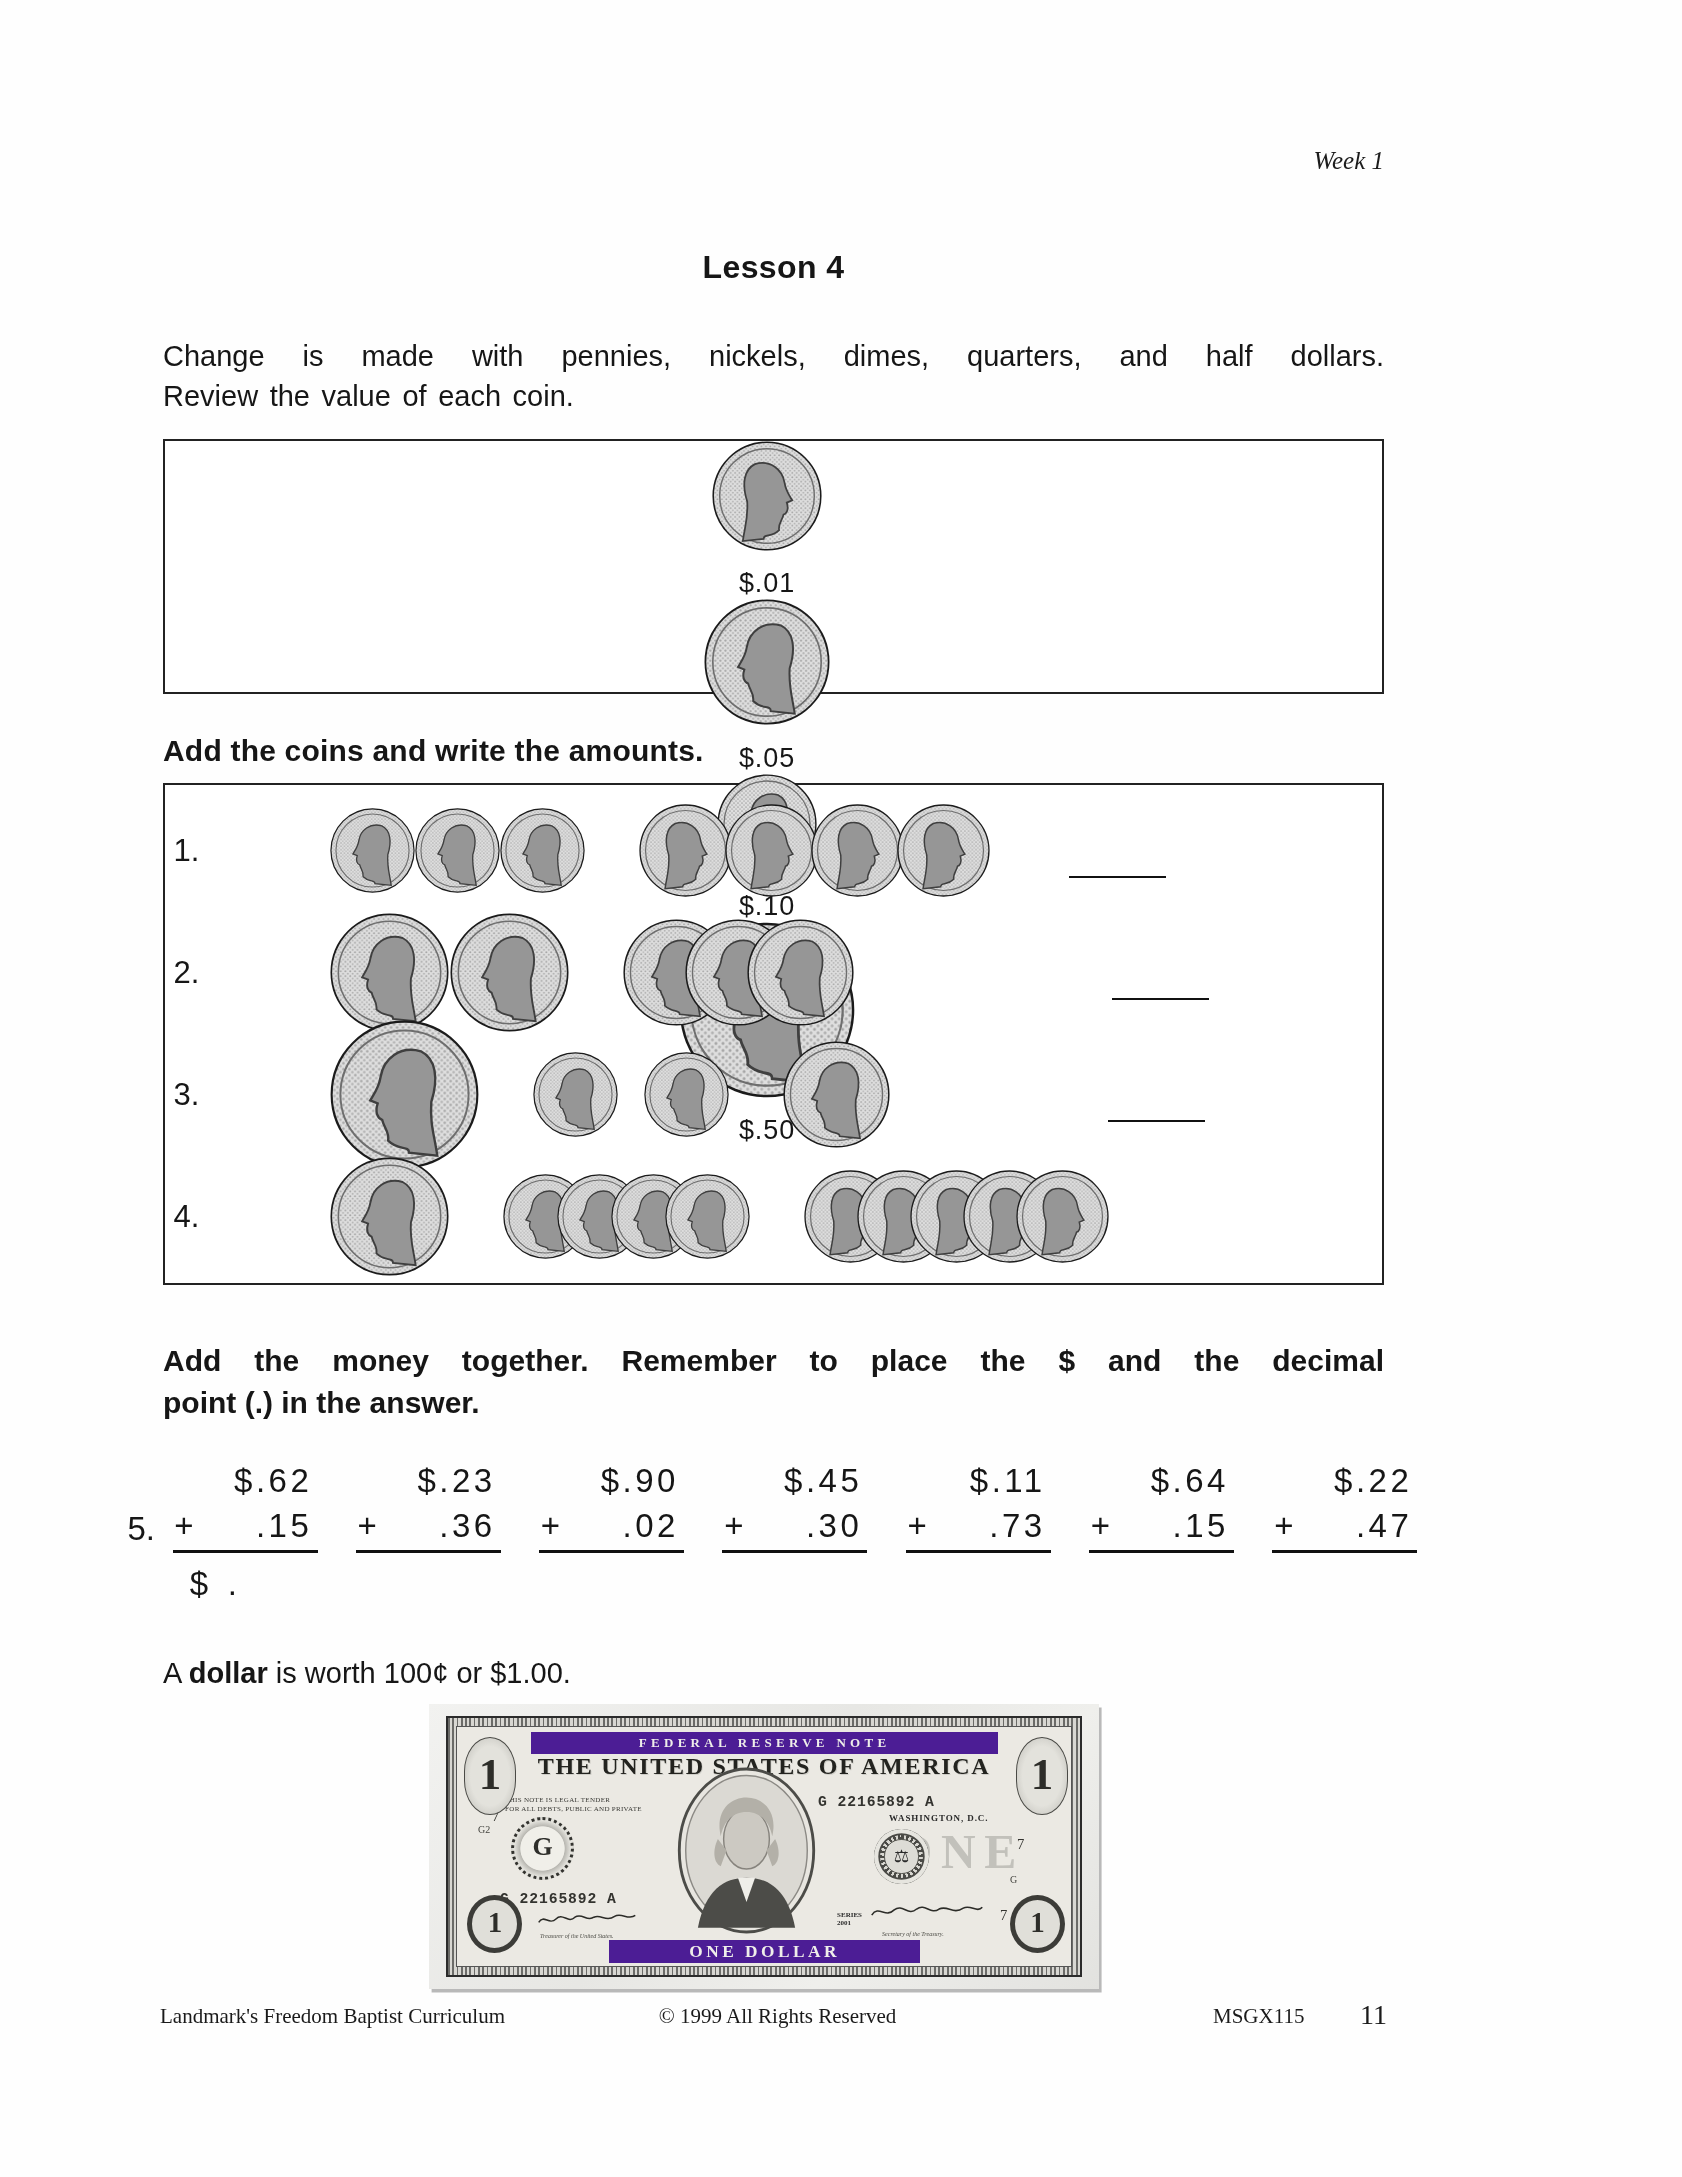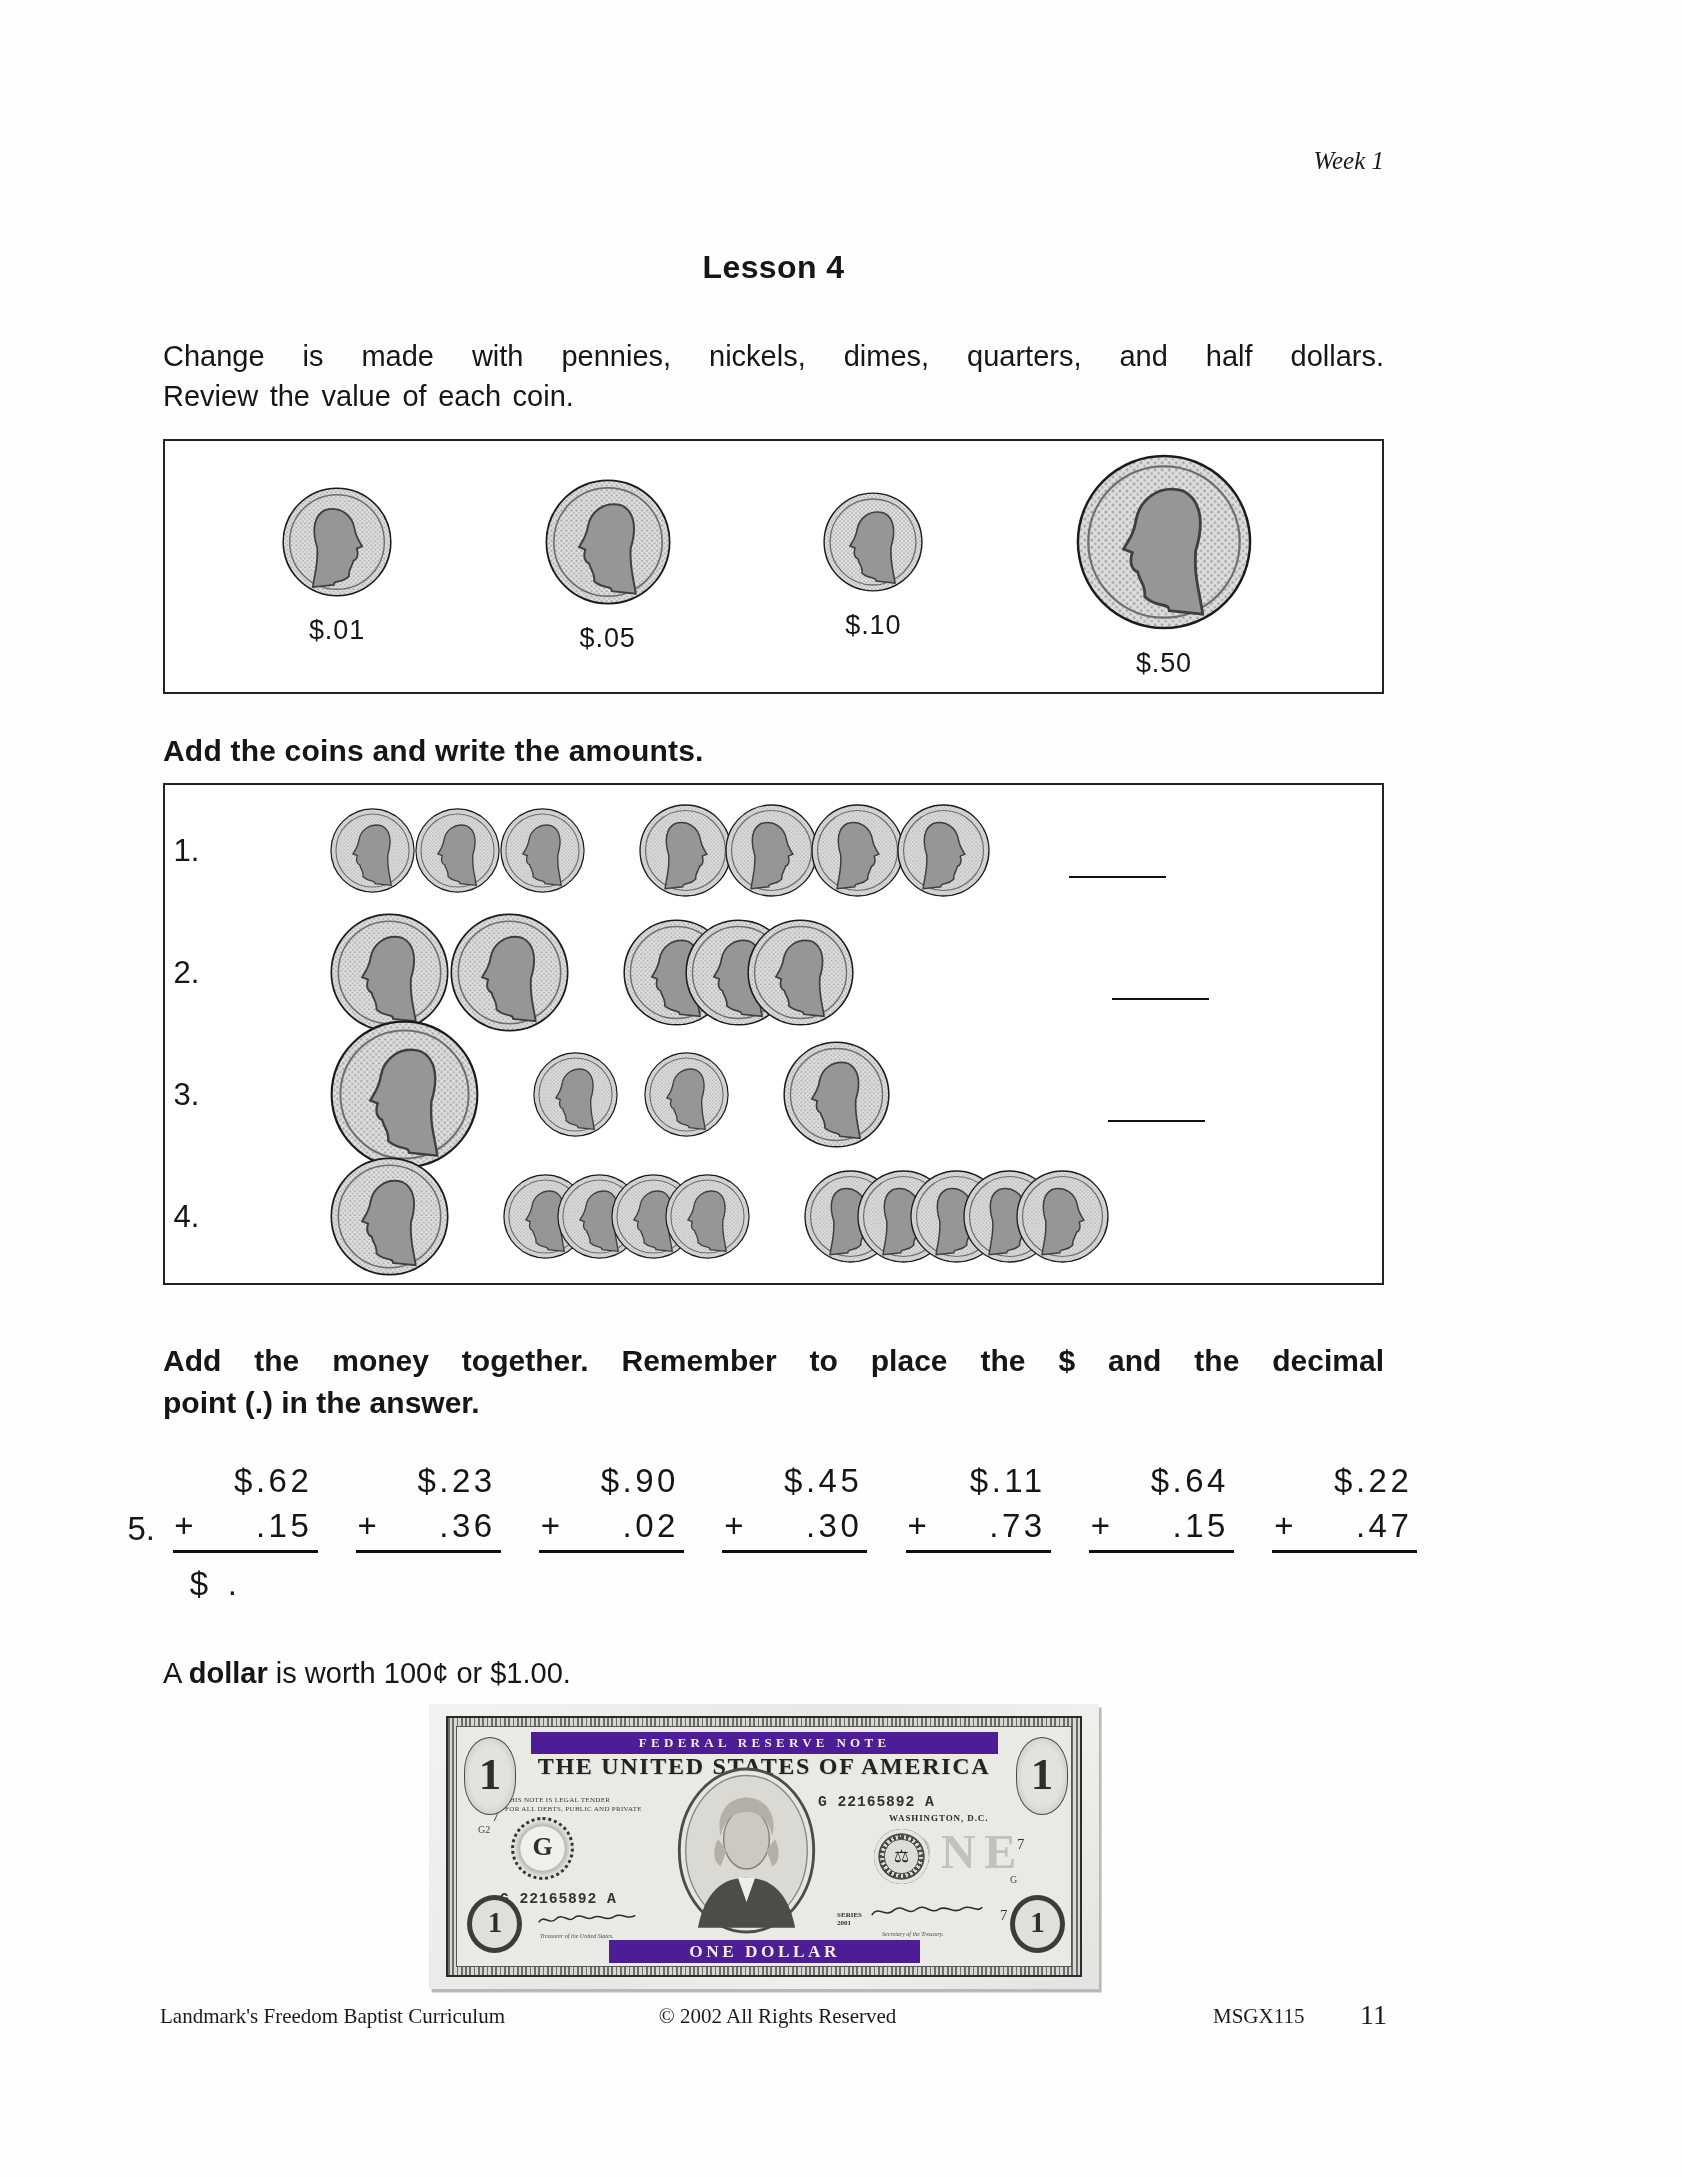--- a/index.html
+++ b/index.html
@@ -6,21 +6,21 @@
   .page{position:relative;width:1683px;height:2177px;background:#fefefe;
         font-family:"Liberation Sans",sans-serif;color:#161616;overflow:hidden;}
   .content{padding:0 299px 0 163px;}
 
   .week{margin:0;padding-top:147px;text-align:right;font-family:"Liberation Serif",serif;
         font-style:italic;font-size:25px;color:#1c1c1c;}
   .title{margin:74px 0 0 0;text-align:center;font-size:32px;font-weight:bold;letter-spacing:0.4px;}
   .intro{margin:0;font-size:29px;line-height:40px;word-spacing:3.5px;}
   .intro.first{margin-top:50px;text-align:justify;text-align-last:justify;}
 
-  .box{border:2.6px solid #222;background:#fff;}
+  .box{border:2.6px solid #222;background:#fff;flex-direction:column;}
   .values-box{margin-top:23px;height:251px;display:flex;justify-content:space-between;
               align-items:center;padding:0 130px 0 117px;}
   .coin-cell{display:flex;flex-direction:column;align-items:center;}
   .coin-label{margin-top:17.3px;font-size:27px;letter-spacing:0.9px;}
 
   .h2{margin:40px 0 0 0;font-size:30px;font-weight:bold;letter-spacing:0.2px;}
   .rows-box{margin-top:14.7px;padding:5.2px 0 5.2px 0;}
   .coin-row{display:flex;align-items:center;height:122px;padding-left:8.6px;}
   .row-num{width:48px;font-size:31px;flex:0 0 auto;}
   .coin-groups{display:flex;align-items:center;margin-left:108px;}
@@ -531,18 +531,18 @@
           <span class="bf corner-one c-tr">1</span>
           <span class="bf corner-one c-bl">1</span>
           <span class="bf corner-one c-br">1</span>
         </div>
       </div>
     </div>
   </div>
 
   <div class="footer">
     <span class="f-left">Landmark's Freedom Baptist Curriculum</span>
-    <span class="f-center">© 2002  All Rights Reserved</span>
+    <span class="f-center">© 1999  All Rights Reserved</span>
     <span class="f-code">MSGX115</span>
     <span class="f-page">11</span>
   </div>
 </div>
 
 
 </body></html>

